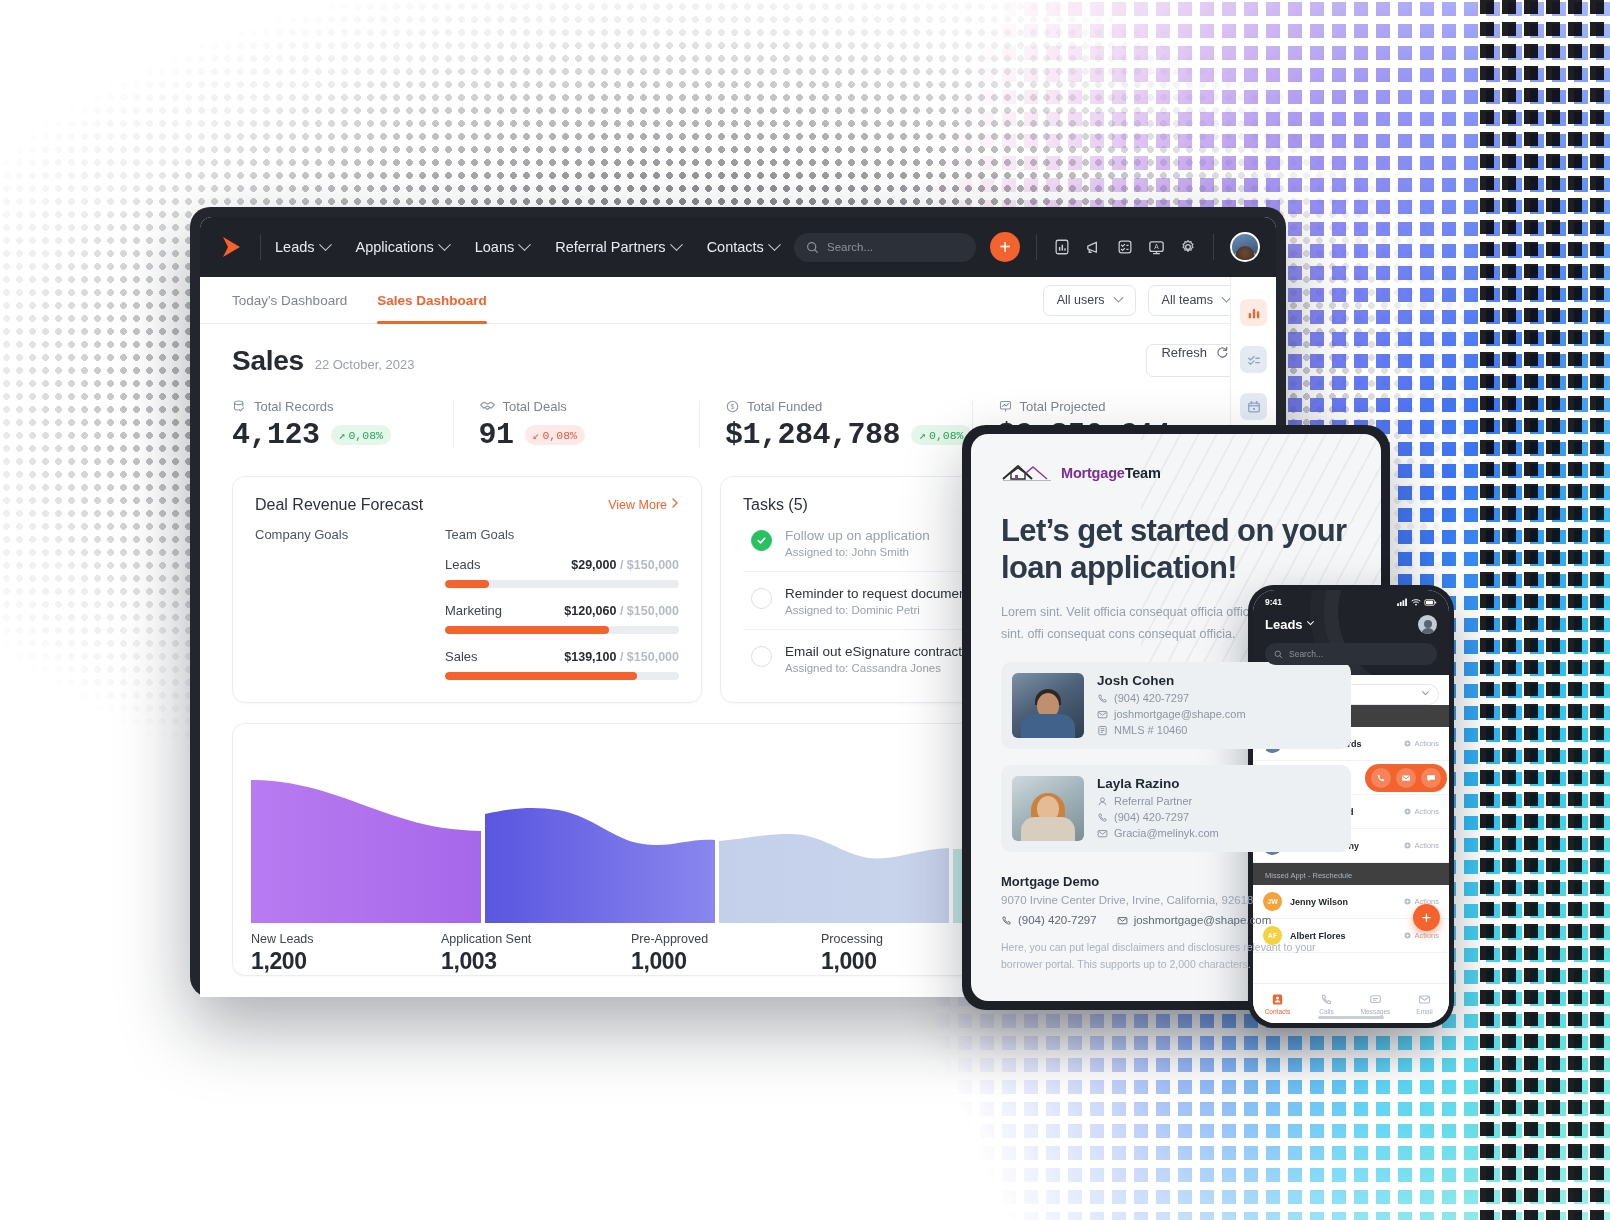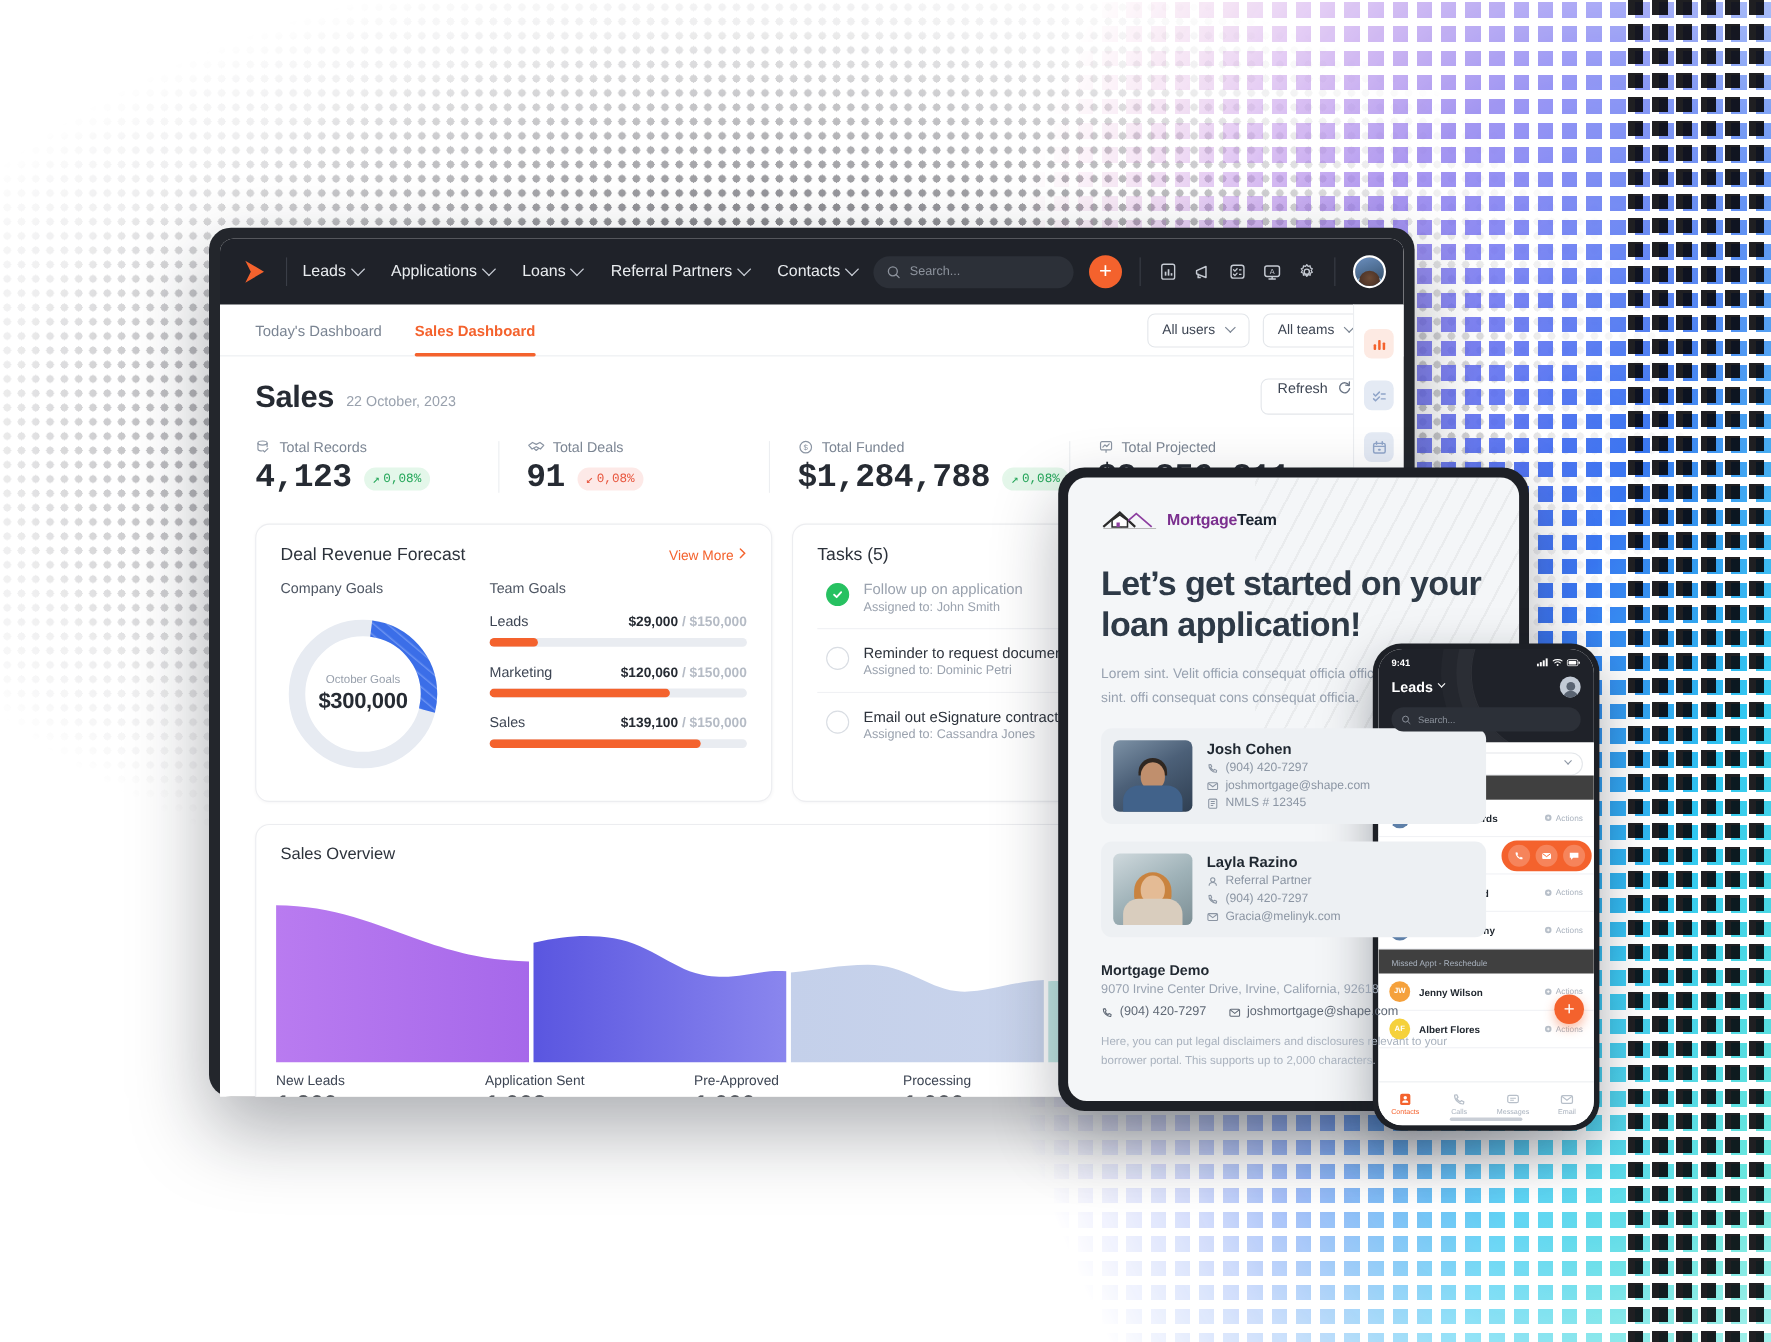--- a/index.html
+++ b/index.html
@@ -489,36 +489,20 @@
               <span>View More</span>
               <svg width="7" height="10" viewBox="0 0 7 10">
                   <path d="M1 1 L5 5 L1 9" fill="none" stroke="#f4622d" stroke-width="1.3" stroke-linecap="round"></path>
                 </svg>
             </div>
           </div>
 
           <div class="forecast-body">
             <div class="goals-left">
               <div class="sub-head">Company Goals</div>
-              <div class="donut-wrap">
-                <svg width="150" height="150" viewBox="0 0 150 150">
-                  <defs>
-                    <pattern id="stripe" width="8" height="8" patternTransform="rotate(40)" patternUnits="userSpaceOnUse">
-                      <rect width="8" height="8" fill="#3b6ee8"></rect>
-                      <line x1="0" y1="0" x2="0" y2="8" stroke="#6b93f2" stroke-width="2.6"></line>
-                    </pattern>
-                  </defs>
-                  <circle cx="75" cy="75" r="60" fill="none" stroke="#e7ebf2" stroke-width="15"></circle>
-                  <circle id="donut-arc" cx="75" cy="75" r="60" fill="none" stroke="url(#stripe)" stroke-width="15" stroke-linecap="butt" transform="rotate(-90 75 75)" stroke-dasharray="101.78760197630929 376.99111843077515" stroke-dashoffset="-7.5398223686155035"></circle>
-                </svg>
-                <div class="donut-center">
-                  <div class="donut-label">October Goals</div>
-                  <div class="donut-value">$300,000</div>
-                </div>
-              </div>
             </div>
 
             <div class="goals-right">
               <div class="sub-head">Team Goals</div>
 
               <div class="goal-item">
                 <div class="goal-top">
                   <span class="goal-name">Leads</span>
                   <span class="goal-nums">
                     <span class="goal-cur">$29,000</span><span class="goal-tot"> / </span><span class="goal-tot">$150,000</span>
@@ -583,21 +567,20 @@
             <div class="cbox"></div>
             <div>
               <div class="task-title">Email out eSignature contract</div>
               <div class="task-sub">Assigned to: Cassandra Jones</div>
             </div>
           </div>
         </div>
       </div>
 
       <div class="card card-overview">
-        <div class="ov-title">Sales Overview</div>
         <div class="ov-chart">
           <svg width="1000" height="155" viewBox="0 0 1000 155" preserveAspectRatio="none" style="display:block">
             <defs>
               <linearGradient id="g1" x1="0" y1="0" x2="1" y2="0">
                   <stop offset="0" stop-color="#b97bf0"></stop>
                   <stop offset="1" stop-color="#a668ea"></stop>
                 </linearGradient>
               <linearGradient id="g2" x1="0" y1="0" x2="1" y2="0">
                   <stop offset="0" stop-color="#5a56e0"></stop>
                   <stop offset="1" stop-color="#8a86ee"></stop>
@@ -712,21 +695,21 @@
               </svg>
             <span>joshmortgage@shape.com</span>
           </div>
           <div class="c-line">
             <svg width="11" height="11" viewBox="0 0 12 12">
                 <rect x="2" y="1.6" width="8" height="9" rx="1" fill="none" stroke="#8b95a3" stroke-width="1.05"></rect>
                 <line x1="4" y1="4" x2="8" y2="4" stroke="#8b95a3" stroke-width="1"></line>
                 <line x1="4" y1="6" x2="8" y2="6" stroke="#8b95a3" stroke-width="1"></line>
                 <line x1="4" y1="8" x2="6.5" y2="8" stroke="#8b95a3" stroke-width="1"></line>
               </svg>
-            <span>NMLS # 12345</span>
+            <span>NMLS # 10460</span>
           </div>
         </div>
       </div>
 
       <div class="contact-card">
         <div class="c-photo p2">
             <i class="hair"></i>
             <i class="head"></i>
             <i class="body"></i>
           </div>

